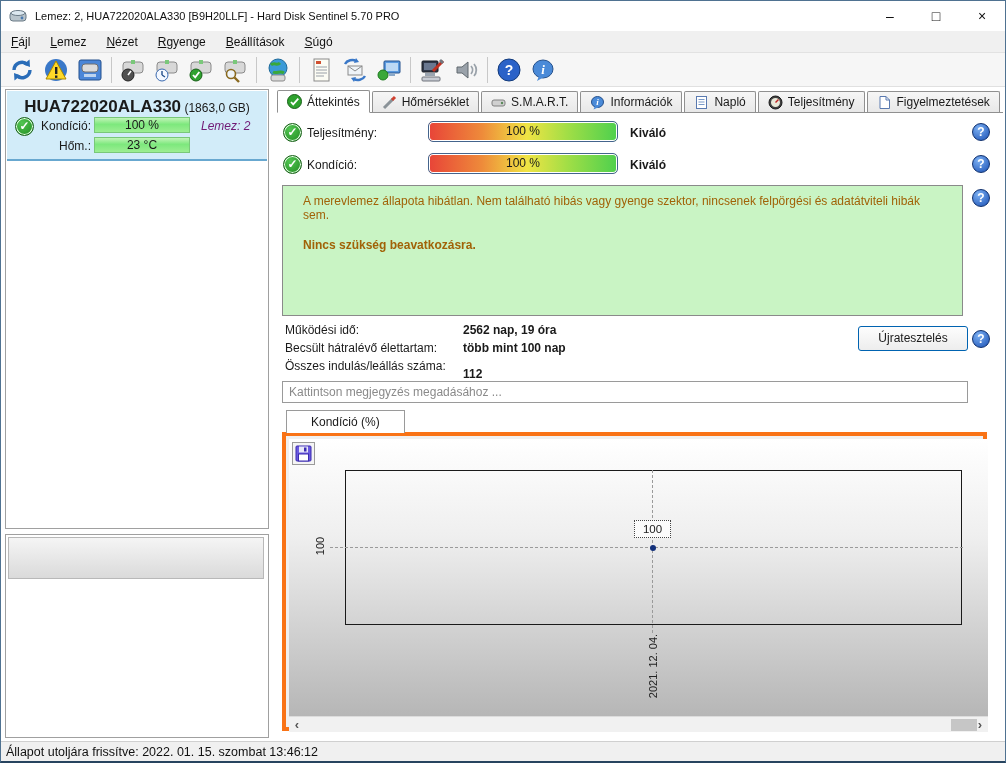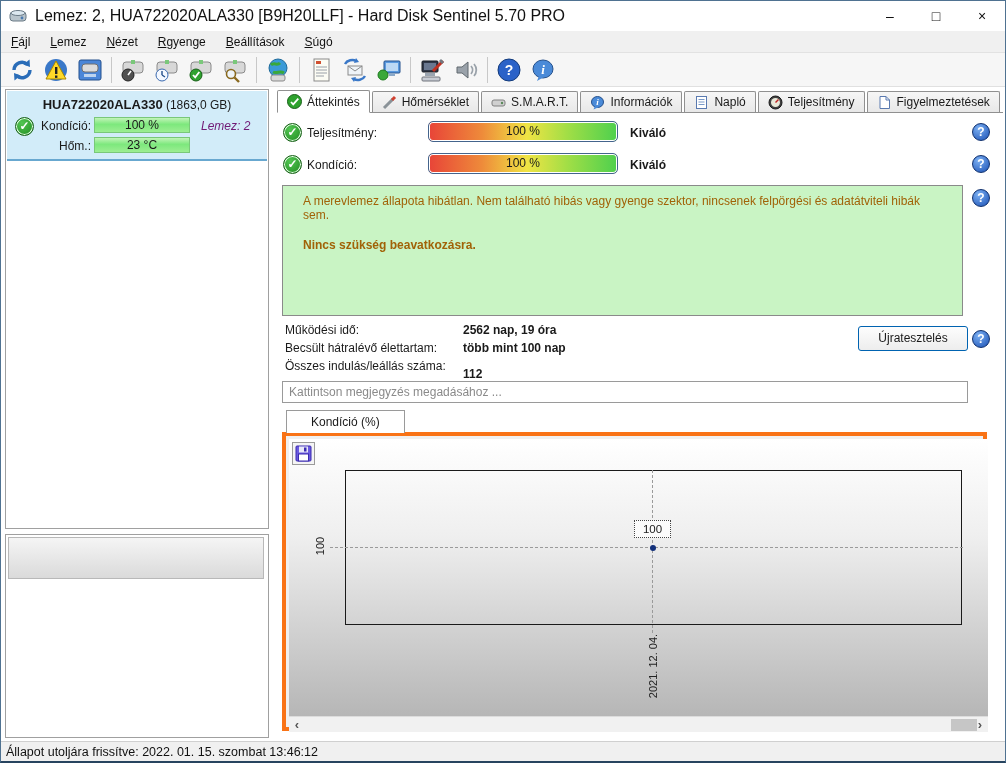--- a/index.html
+++ b/index.html
@@ -4,21 +4,21 @@
 <style>
   * { box-sizing: border-box; margin:0; padding:0; }
   html,body { width:1006px; height:763px; }
   body { font-family:"Liberation Sans", sans-serif; font-size:12px; color:#1a1a1a; background:#888; }
   #window { position:relative; width:1006px; height:763px; background:#fff;
             border:1px solid #4f7291; border-bottom:2px solid #27445f; overflow:hidden; }
 
   
   .titlebar { position:absolute; left:0; top:0; width:1004px; height:30px; background:#fff;
               display:flex; align-items:center; padding-left:8px; }
-  .titlebar .title { margin-left:8px; font-size:16px; color:#111; }
+  .titlebar .title { margin-left:8px; font-size:11px; color:#111; }
   .wbtns { position:absolute; right:0; top:0; height:30px; display:flex; }
   .wbtn { width:46px; height:30px; display:flex; align-items:center; justify-content:center;
           font-size:14px; color:#111; cursor:default; }
 
   
   .menubar { position:absolute; left:0; top:30px; width:1004px; height:22px; background:#f0f0f0;
              display:flex; align-items:center; border-bottom:1px solid #e2e2e2; }
   .mitem { padding:3px 10px; color:#111; }
   .mitem u { text-decoration:underline; }
 
@@ -27,21 +27,21 @@
              display:flex; align-items:center; padding-left:4px; border-bottom:1px solid #e0e0e0; }
   .tbtn { width:34px; height:30px; display:flex; align-items:center; justify-content:center; }
   .tsep { width:1px; height:26px; background:#c8c8c8; margin:0 4px; }
 
   
   .disk-list { position:absolute; left:4px; top:88px; width:264px; height:440px;
                background:#fff; border:1px solid #a0a0a0; }
   .disk-card { position:absolute; left:1px; top:1px; width:260px; height:70px;
                background:#d2ecf9; border-bottom:2px solid #68a8d0; }
   .disk-card .hdr { text-align:center; padding-top:6px; font-size:12px; }
-  .disk-card .hdr b { font-size:13px; }
+  .disk-card .hdr b { font-size:17px; }
   .ok-badge { position:absolute; width:19px; height:19px; border-radius:50%;
               background:radial-gradient(circle at 35% 30%, #52c552, #1f8a1f);
               border:1px solid #186018; box-shadow:inset 0 0 0 1px #e8ffe8;
               color:#fff; font-weight:bold; font-size:12px; line-height:17px; text-align:center; }
   .srow-label { position:absolute; width:56px; text-align:right; }
   .gbar { position:absolute; width:96px; height:16px; text-align:center; line-height:15px;
           background:linear-gradient(180deg,#c2f4b8,#7de87d 45%,#9cee92); border:1px solid #79c879; }
   .disk-tag { position:absolute; font-style:italic; color:#701a75;text-align:right; }
   .lower-panel { position:absolute; left:4px; top:533px; width:264px; height:204px;
                  background:#fff; border:1px solid #a0a0a0; }

